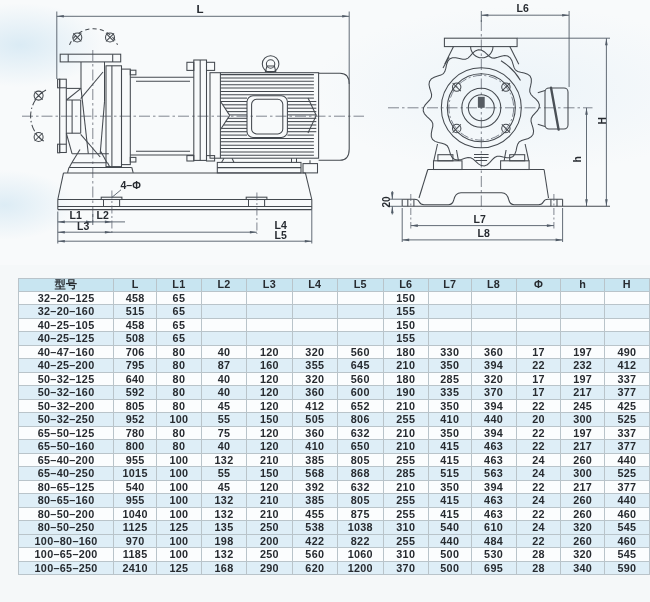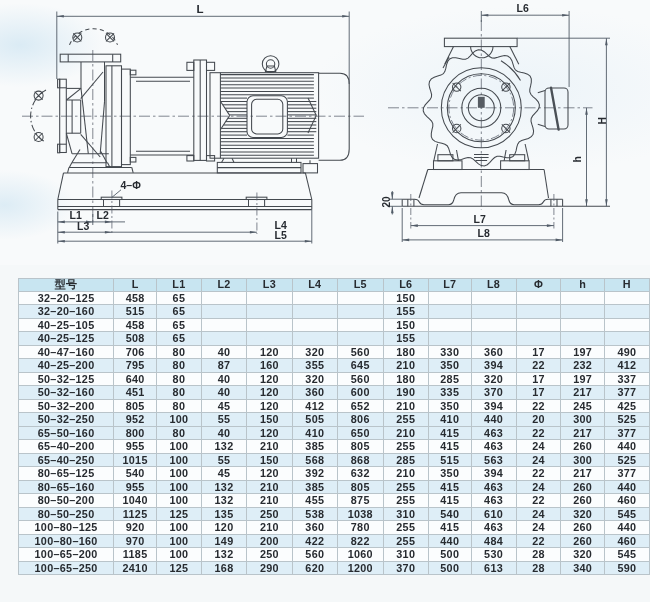--- a/index.html
+++ b/index.html
@@ -408,21 +408,21 @@
           <td>560</td>
           <td>180</td>
           <td>285</td>
           <td>320</td>
           <td>17</td>
           <td>197</td>
           <td>337</td>
         </tr>
 <tr class="e">
           <td>50–32–160</td>
-          <td>451</td>
+          <td>592</td>
           <td>80</td>
           <td>40</td>
           <td>120</td>
           <td>360</td>
           <td>600</td>
           <td>190</td>
           <td>335</td>
           <td>370</td>
           <td>17</td>
           <td>217</td>
@@ -450,20 +450,35 @@
           <td>55</td>
           <td>150</td>
           <td>505</td>
           <td>806</td>
           <td>255</td>
           <td>410</td>
           <td>440</td>
           <td>20</td>
           <td>300</td>
           <td>525</td>
+        </tr>
+<tr class="w">
+          <td>65–50–125</td>
+          <td>780</td>
+          <td>80</td>
+          <td>75</td>
+          <td>120</td>
+          <td>360</td>
+          <td>632</td>
+          <td>210</td>
+          <td>350</td>
+          <td>394</td>
+          <td>22</td>
+          <td>197</td>
+          <td>337</td>
         </tr>
 <tr class="e">
           <td>65–50–160</td>
           <td>800</td>
           <td>80</td>
           <td>40</td>
           <td>120</td>
           <td>410</td>
           <td>650</td>
           <td>210</td>
@@ -556,40 +571,25 @@
           <td>250</td>
           <td>538</td>
           <td>1038</td>
           <td>310</td>
           <td>540</td>
           <td>610</td>
           <td>24</td>
           <td>320</td>
           <td>545</td>
         </tr>
-<tr class="w">
-          <td>100–80–125</td>
-          <td>920</td>
-          <td>100</td>
-          <td>120</td>
-          <td>210</td>
-          <td>360</td>
-          <td>780</td>
-          <td>255</td>
-          <td>415</td>
-          <td>463</td>
-          <td>24</td>
-          <td>260</td>
-          <td>440</td>
-        </tr>
 <tr class="e">
           <td>100–80–160</td>
           <td>970</td>
           <td>100</td>
-          <td>149</td>
+          <td>198</td>
           <td>200</td>
           <td>422</td>
           <td>822</td>
           <td>255</td>
           <td>440</td>
           <td>484</td>
           <td>22</td>
           <td>260</td>
           <td>460</td>
         </tr>
@@ -611,19 +611,19 @@
 <tr class="e">
           <td>100–65–250</td>
           <td>2410</td>
           <td>125</td>
           <td>168</td>
           <td>290</td>
           <td>620</td>
           <td>1200</td>
           <td>370</td>
           <td>500</td>
-          <td>613</td>
+          <td>695</td>
           <td>28</td>
           <td>340</td>
           <td>590</td>
         </tr>
 </tbody>
     </table>
 </div>
 </body></html>

